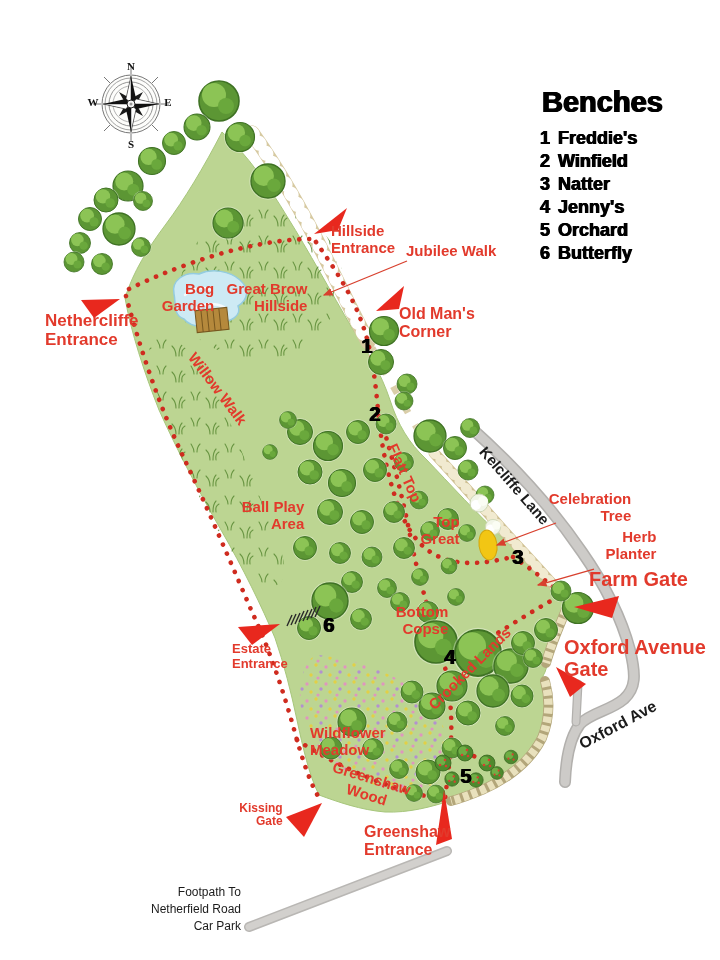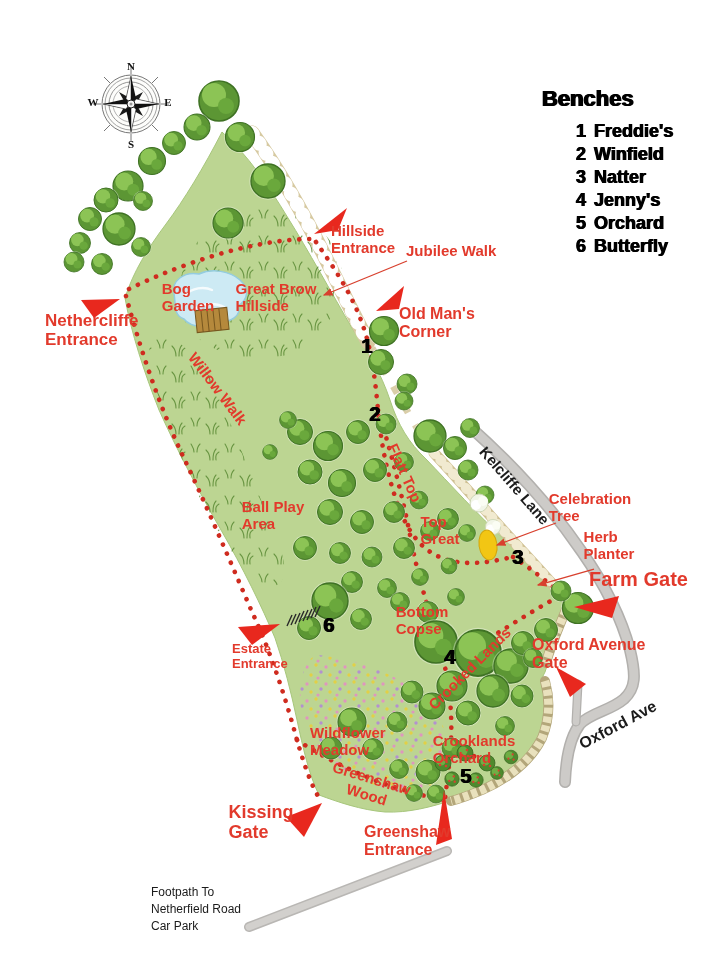--- a/index.html
+++ b/index.html
@@ -1,31 +1,31 @@
 <!DOCTYPE html>
 <html><head>
 <meta charset="utf-8">
 <style>
   html,body{margin:0;padding:0;background:#fff;}
   body{width:720px;height:960px;font-family:"Liberation Sans",sans-serif;}
   .map{position:relative;width:720px;height:960px;overflow:hidden;background:#fff;}
   svg.base{position:absolute;left:0;top:0;}
   .lbl{position:absolute;color:#e23a2c;font-weight:bold;font-size:15px;line-height:1.12;
        white-space:pre-line;}
-  .lbl.c{text-align:left;transform:translateX(-50%);}
+  .lbl.c{text-align:right;transform:translateX(-50%);}
   .lbl.rot{text-align:center;white-space:nowrap;}
   .lbl.rot2{text-align:center;}
   .black{color:#1b1b1b;}
   .bench{position:absolute;transform:translate(-50%,-50%);color:#000;font-size:20px;
        font-weight:bold;text-shadow:0.6px 0 0 #000,-0.6px 0 0 #000;}
   .legend{position:absolute;left:540px;top:86px;color:#000;}
-  .legend .ttl{font-size:22px;font-weight:bold;text-shadow:0.8px 0 0 #000,-0.8px 0 0 #000;
+  .legend .ttl{font-size:29px;font-weight:bold;text-shadow:0.8px 0 0 #000,-0.8px 0 0 #000;
        margin:0 0 9px 2px;}
   .legend .row{font-size:18px;font-weight:bold;height:23px;
-       text-shadow:0.6px 0 0 #000,-0.6px 0 0 #000;margin-left:36px;}
+       text-shadow:0.6px 0 0 #000,-0.6px 0 0 #000;}
   .legend .row .num{display:inline-block;min-width:13px;margin-right:5px;}
 </style>
 </head>
 <body>
 
 <div class="map">
 
 <svg class="base" width="720" height="960" viewBox="0 0 720 960">
   <defs>
     <g id="tree">
@@ -301,51 +301,49 @@
       <text x="-38" y="2">W</text>
     </g>
   </g>
 </svg>
 
 <div class="lbl" style="left:331px;top:223px">Hillside
 Entrance</div>
 <div class="lbl" style="left:406px;top:243px">Jubilee Walk</div>
 <div class="lbl c" style="left:188px;top:281px">Bog
 Garden</div>
-<div class="lbl c" style="left:276px;top:281px">Great Brow
+<div class="lbl c" style="left:267px;top:281px">Great Brow
 Hillside</div>
 <div class="lbl" style="left:45px;top:311px;font-size:17px">Nethercliffe
 Entrance</div>
 <div class="lbl" style="left:399px;top:305px;font-size:16px">Old Man's
 Corner</div>
 <div class="lbl rot" style="left:217px;top:389px;transform:translate(-50%,-50%) rotate(53deg)">Willow Walk</div>
 <div class="lbl rot" style="left:404px;top:473px;transform:translate(-50%,-50%) rotate(66deg)">Flatt Top</div>
 <div class="lbl rot black" style="left:514px;top:486px;transform:translate(-50%,-50%) rotate(49deg)">Kelcliffe Lane</div>
 <div class="lbl c" style="left:590px;top:491px">Celebration
 Tree</div>
-<div class="lbl c" style="left:609px;top:529px">Herb
+<div class="lbl c" style="left:631px;top:529px">Herb
 Planter</div>
 <div class="lbl" style="left:589px;top:568px;font-size:20px">Farm Gate</div>
 <div class="lbl c" style="left:273px;top:499px">Ball Play
 Area</div>
 <div class="lbl c" style="left:440px;top:514px">Top
 Great</div>
 <div class="lbl c" style="left:422px;top:604px">Bottom
 Copse</div>
 <div class="lbl" style="left:232px;top:642px;font-size:13px">Estate
 Entrance</div>
-<div class="lbl" style="left:532px;top:636px;font-size:16px">Oxford Avenue
+<div class="lbl" style="left:564px;top:636px;font-size:20px">Oxford Avenue
 Gate</div>
 <div class="lbl rot" style="left:470px;top:669px;transform:translate(-50%,-50%) rotate(-45deg)">Crooked Lands</div>
 <div class="lbl rot black" style="left:618px;top:725px;font-size:16px;transform:translate(-50%,-50%) rotate(-28deg)">Oxford Ave</div>
 <div class="lbl" style="left:310px;top:725px">Wildflower
 Meadow</div>
-<div class="lbl c" style="left:474px;top:733px">Crooklands
-Orchard</div>
-<div class="lbl c" style="left:261px;top:802px;font-size:18px">Kissing
+<div class="lbl c" style="left:261px;top:802px;font-size:12px">Kissing
 Gate</div>
 <div class="lbl rot2" style="left:369px;top:787px;transform:translate(-50%,-50%) rotate(17deg)">Greenshaw
 Wood</div>
 <div class="lbl" style="left:364px;top:823px;font-size:16px">Greenshaw
 Entrance</div>
 <div class="lbl c black" style="left:196px;top:884px;font-weight:normal;font-size:12px;line-height:1.4">Footpath To
 Netherfield Road
 Car Park</div>
 
 <div class="bench" style="left:367px;top:346px">1</div>

